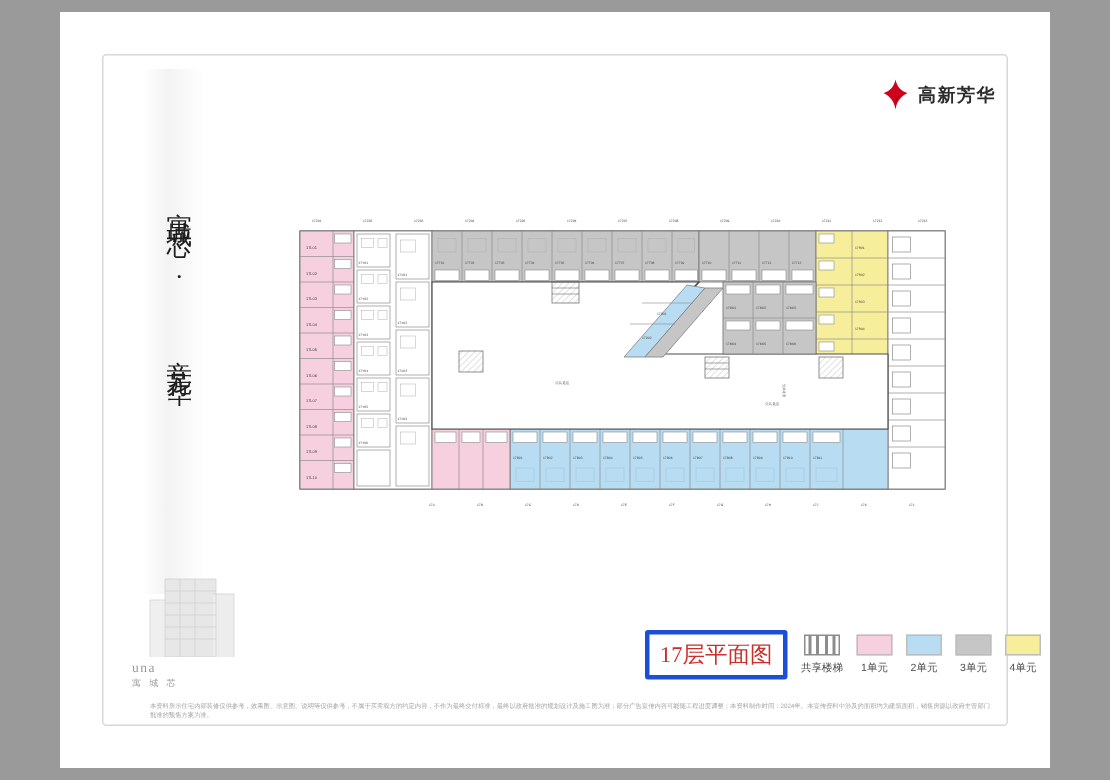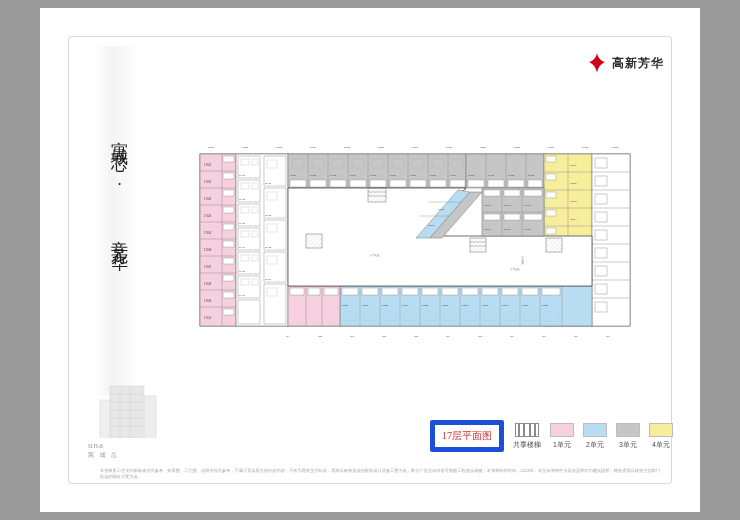--- a/index.html
+++ b/index.html
@@ -56,21 +56,21 @@
   
   .plan{
     position:absolute;left:130px;top:118px;width:490px;height:240px;
   }
   .plan svg{display:block;}
   
   .legend{
     position:absolute;left:390px;top:412px;display:flex;align-items:center;gap:9px;
   }
   .legend-title{
-    border:5px solid #1d4ed8;color:#c9302c;font-size:10px;
+    border:3px solid #1d4ed8;color:#c9302c;font-size:15px;
     padding:4px 7px;border-radius:2px;white-space:nowrap;
     font-family:"Liberation Serif", serif;
   }
   .legend-item{display:flex;flex-direction:column;align-items:center;gap:3px;}
   .sw{width:22px;height:12px;border:1px solid #bdbdbd;}
   .sw-stairs{
     width:22px;height:12px;border:1px solid #8c8c8c;background:#ffffff;
     display:flex;justify-content:space-around;align-items:stretch;
   }
   .sw-stairs i{width:2px;background:#8c8c8c;display:block;}

